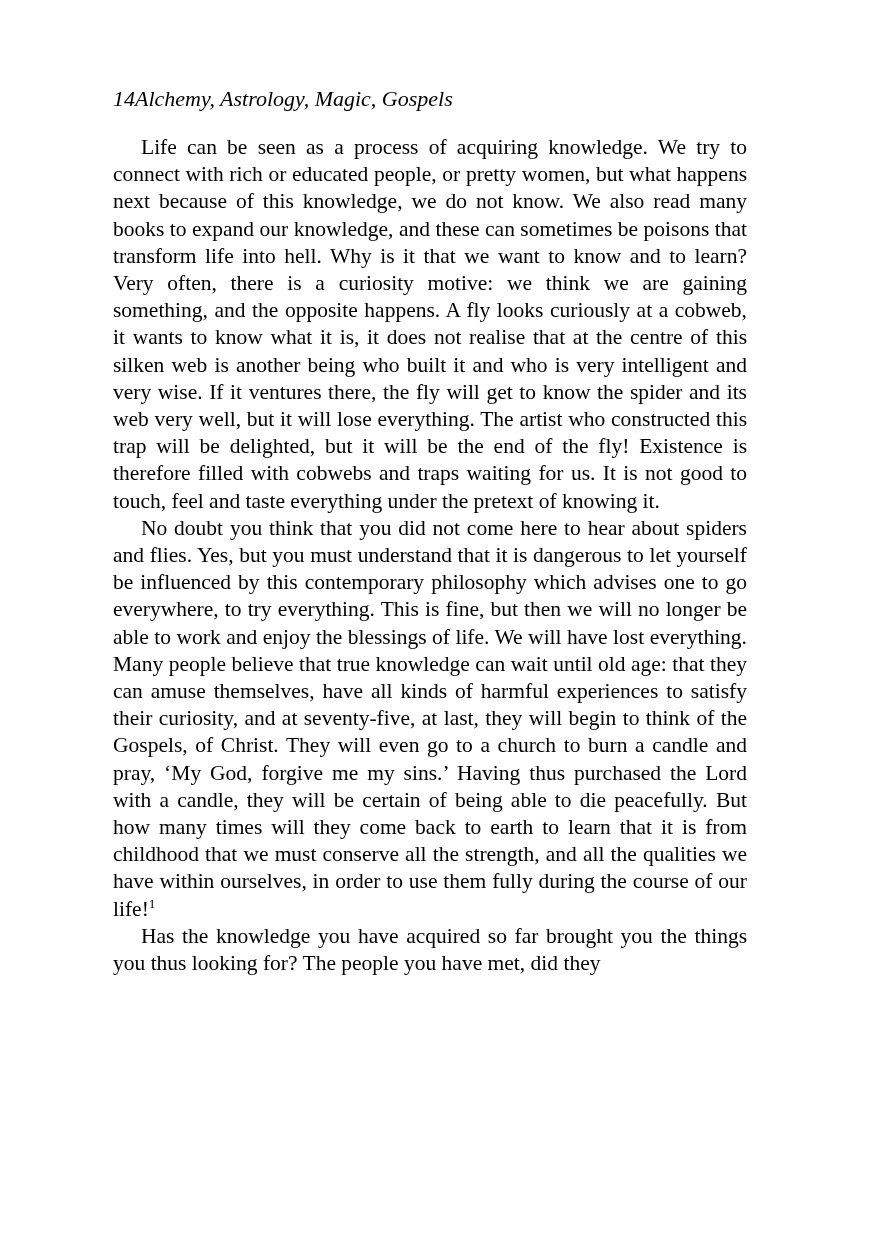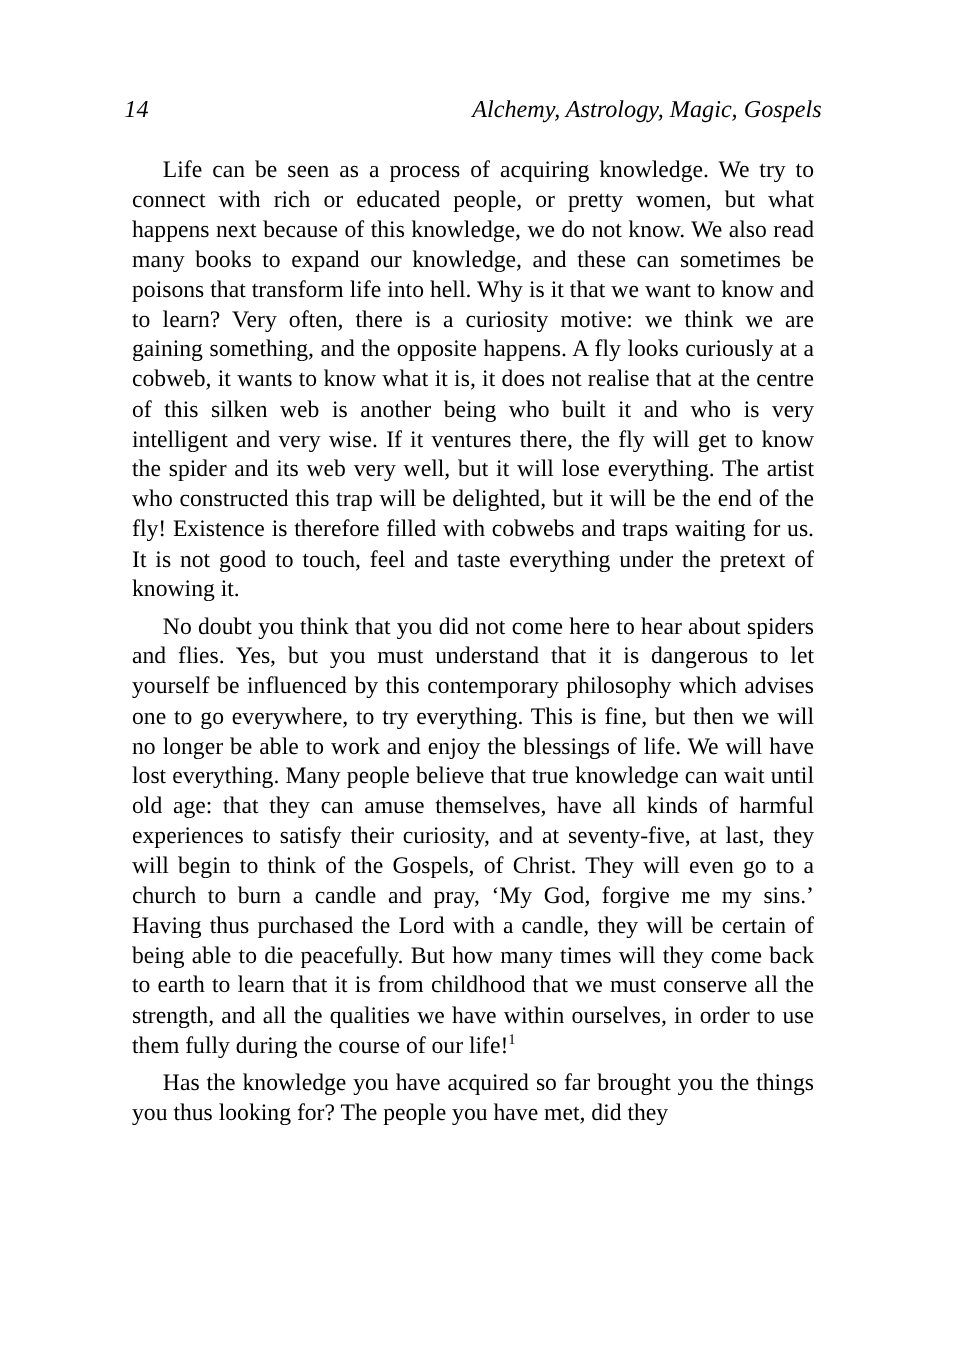--- a/index.html
+++ b/index.html
@@ -15,38 +15,37 @@
     color: #000000;
     font-family: "Liberation Serif", "DejaVu Serif", serif;
     overflow: hidden;
   }
   .running-head {
     position: absolute;
     left: 113px;
     width: 634px;
     top: 86px;
     display: flex;
-    justify-content: space-between;
     align-items: baseline;
     font-style: italic;
     font-size: 22px;
     line-height: 26px;
     white-space: nowrap;
   }
   .text-block {
     position: absolute;
     left: 113px;
     width: 634px;
     top: 134px;
     font-size: 21.5px;
     line-height: 27.2px;
     text-align: justify;
   }
   .text-block p {
-    margin: 7px;
+    margin: 0;
     padding: 0;
     text-indent: 28px;
   }
   sup.footnote {
     font-size: 0.62em;
     line-height: 0;
     vertical-align: super;
   }
 </style>
 </head>

